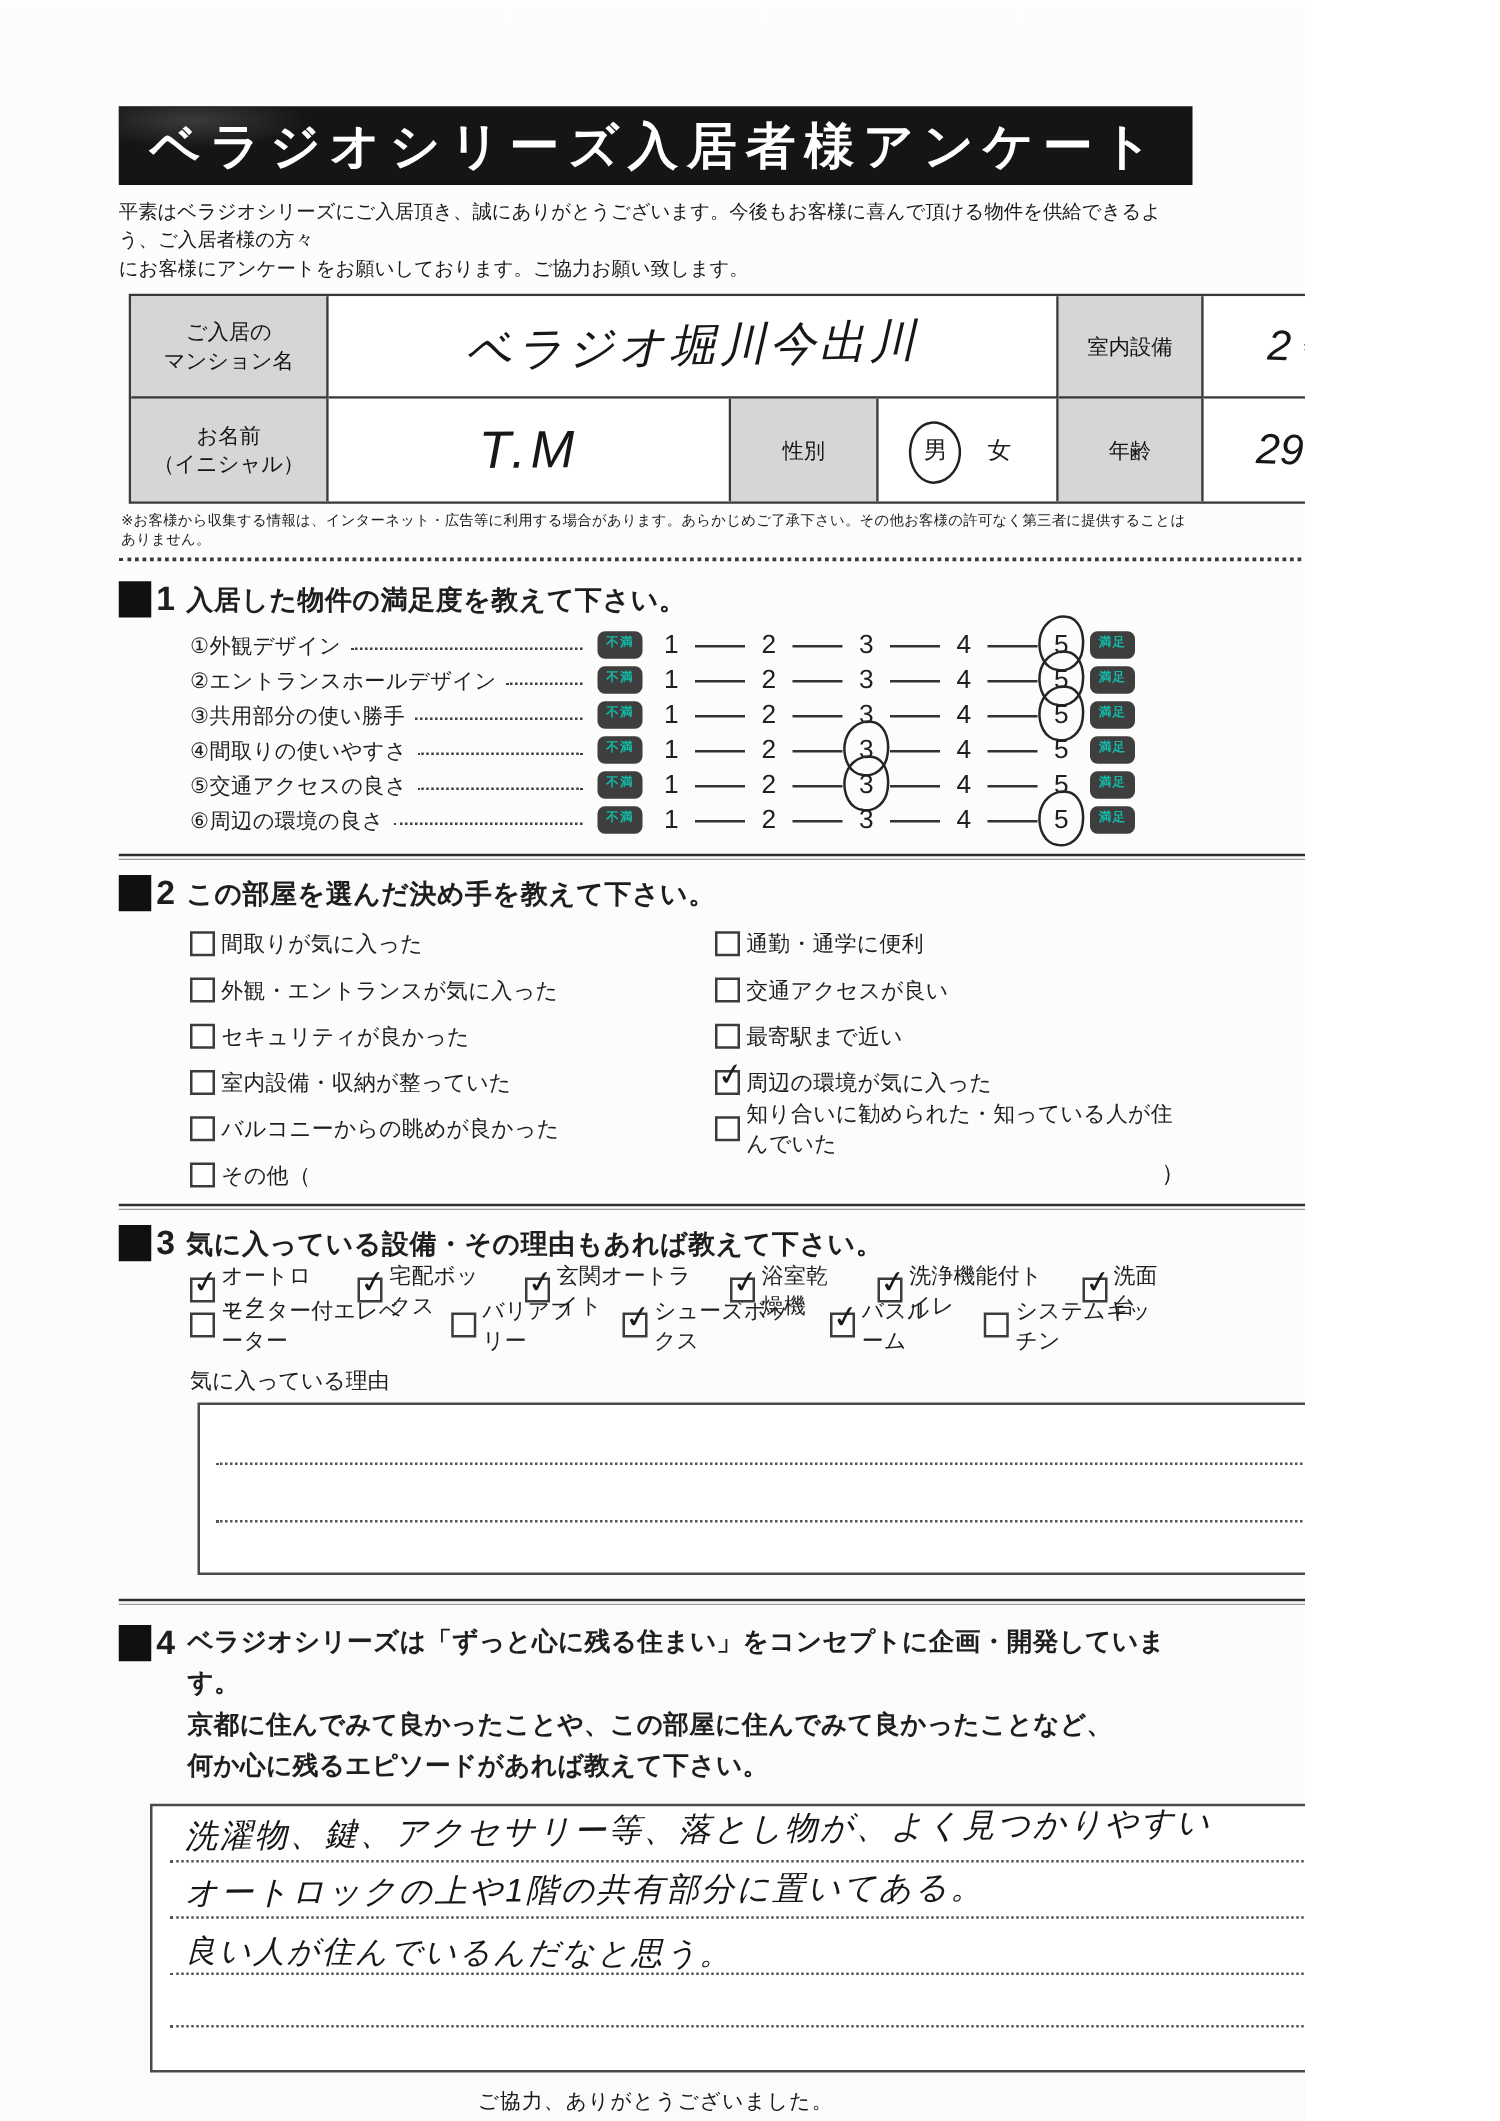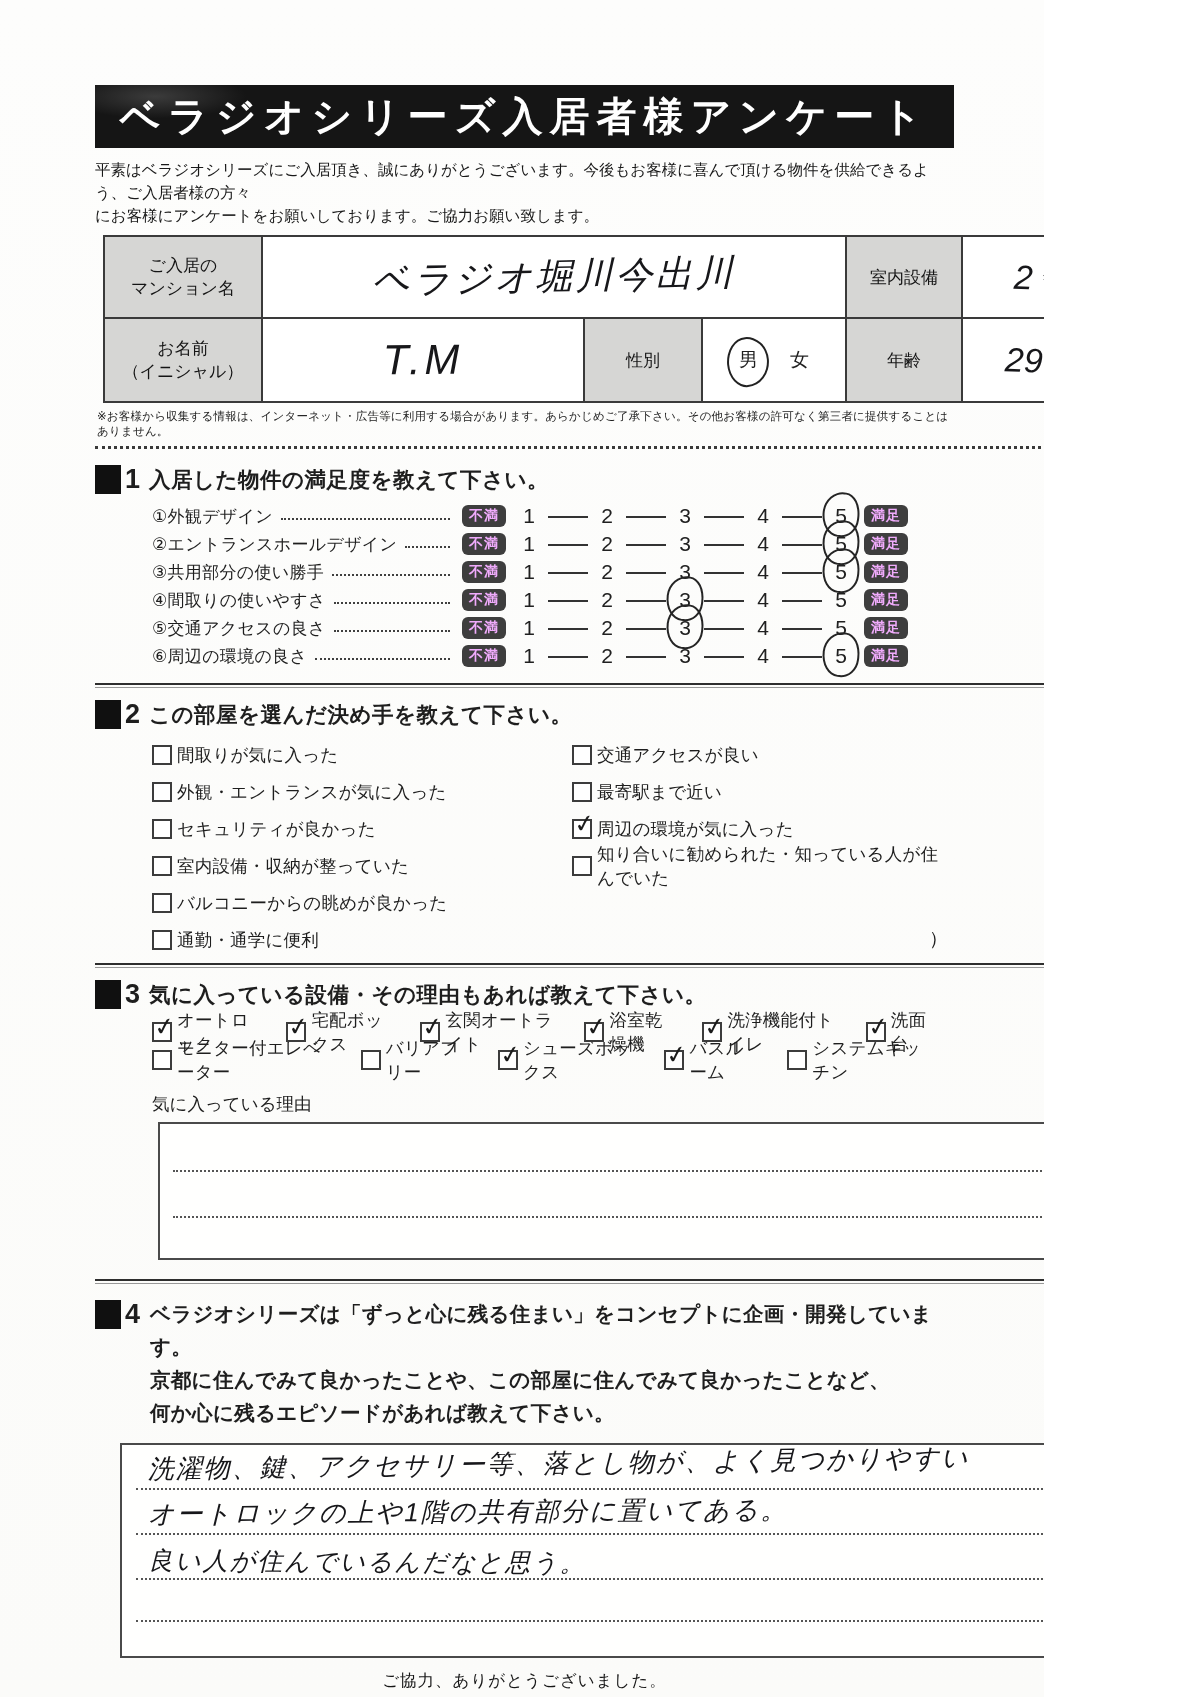--- a/index.html
+++ b/index.html
@@ -68,21 +68,21 @@
   .sec-head{display:flex;align-items:center;gap:9px;height:31px;}
   .sec-block{width:26px;height:29px;background:#101010;flex:none;}
   .sec-num{font-size:27px;font-weight:bold;margin-left:-5px;}
   .sec-title{font-size:21.5px;font-weight:bold;letter-spacing:0.5px;}
 
   
   .rating-rows{margin-top:7px;}
   .rating-row{display:flex;align-items:center;height:28px;padding:0 46px 0 57px;}
   .r-label{font-size:17px;flex:none;letter-spacing:0.3px;}
   .leader{flex:1;height:0;border-bottom:2.6px dotted #3f3f3f;margin:0 12px 0 8px;transform:translateY(3px);}
-  .badge{background:#3e3e3e;color:#f0abfc;font-size:14px;font-weight:bold;
+  .badge{background:#3e3e3e;color:#14b8a6;font-size:10px;font-weight:bold;
     padding:1px 7px 3px;border-radius:6px;letter-spacing:1px;flex:none;line-height:18px;}
   .scale{display:flex;align-items:center;margin:0 12px;flex:none;}
   .dash{flex:none;width:40px;height:0;border-top:2.2px solid #333;margin:0 8px;transform:translateY(1px);}
   .num{position:relative;width:22px;text-align:center;font-size:21px;color:#202020;flex:none;}
   .circ{position:absolute;left:50%;top:50%;width:33px;height:41px;border:2.5px solid #252525;
     border-radius:55% 45% 50% 50% / 50% 55% 45% 55%;transform:translate(-50%,-53%) rotate(7deg);}
 
   
   .cb-item{display:flex;align-items:center;font-size:17.5px;letter-spacing:0.2px;}
   .cb-box{width:16px;height:16px;border:2px solid #3c3c3c;display:inline-block;position:relative;
@@ -306,20 +306,24 @@
         <div class="cb-item">
           <span class="cb-box"></span>
           <span class="cb-label">室内設備・収納が整っていた</span>
         </div>
         <div class="cb-item">
           <span class="cb-box"></span>
           <span class="cb-label">バルコニーからの眺めが良かった</span>
         </div>
         <div class="cb-item">
           <span class="cb-box"></span>
+          <span class="cb-label">その他（</span>
+        </div>
+        <div class="cb-item">
+          <span class="cb-box"></span>
           <span class="cb-label">通勤・通学に便利</span>
         </div>
         <div class="cb-item">
           <span class="cb-box"></span>
           <span class="cb-label">交通アクセスが良い</span>
         </div>
         <div class="cb-item">
           <span class="cb-box"></span>
           <span class="cb-label">最寄駅まで近い</span>
         </div>

